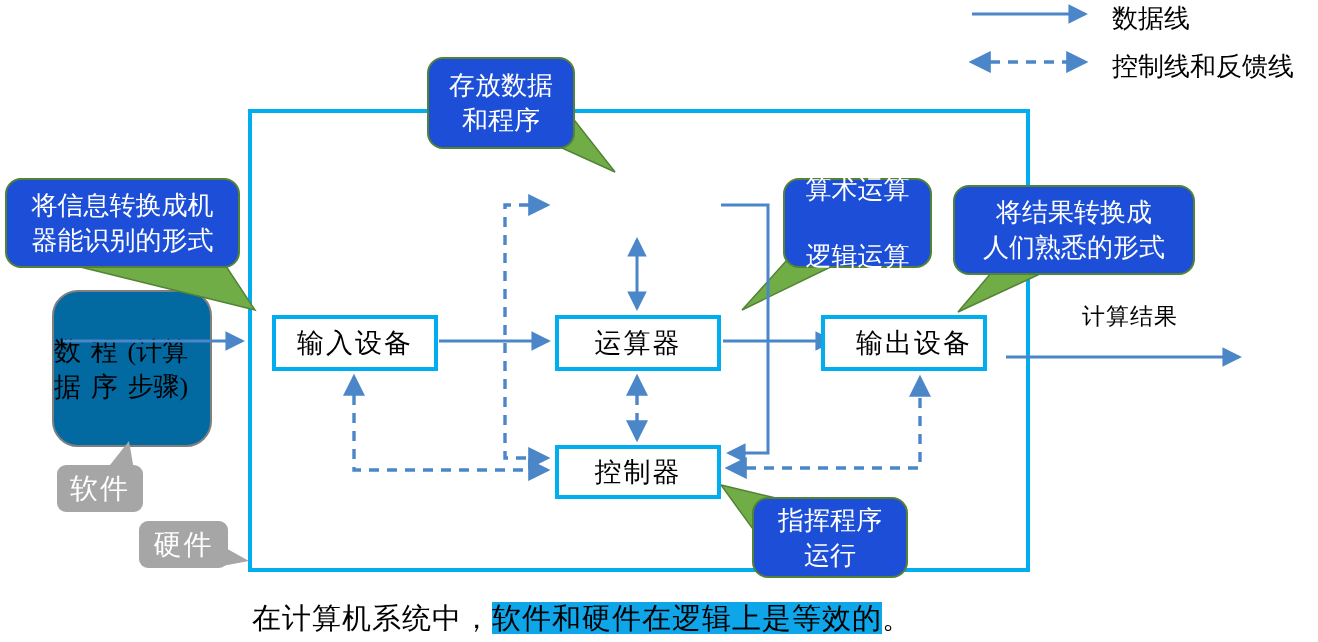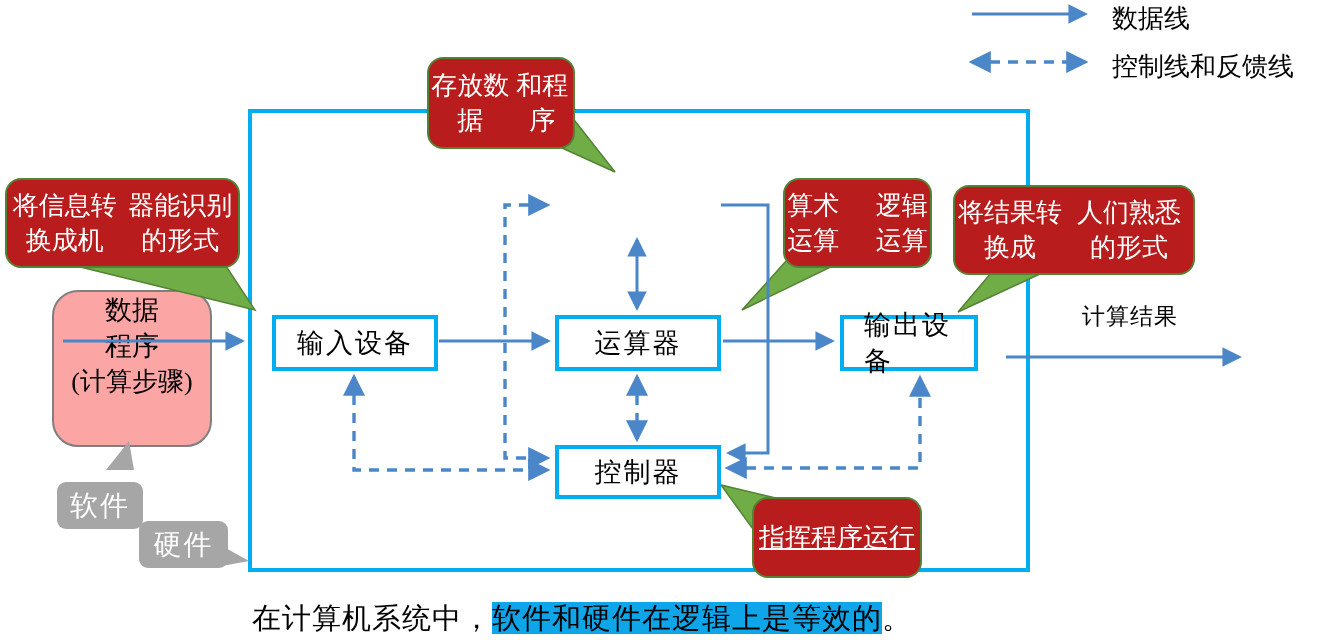--- a/index.html
+++ b/index.html
@@ -10,28 +10,28 @@
   svg.overlay{position:absolute;left:0;top:0;z-index:2;pointer-events:none;}
   
   
   .comp{
     position:absolute;z-index:3;background:#ffffff;border:4px solid #00AEEF;
     display:flex;align-items:center;justify-content:center;
     font-size:27px;color:#000;letter-spacing:2px;box-sizing:border-box;
   }
   
   .callout{
-    position:absolute;z-index:3;background:#b91c1c;border:2px solid #548235;border-radius:16px;
-    display:flex;flex-direction:row;align-items:center;justify-content:center;
+    position:absolute;z-index:3;background:#1d4ed8;border:2px solid #548235;border-radius:16px;
+    display:flex;flex-direction:column;align-items:center;justify-content:center;
     color:#ffffff;font-size:26px;line-height:35px;box-sizing:border-box;text-align:center;
   }
   
   .graybox{
-    position:absolute;z-index:1;background:#fca5a5;border:2px solid #7F7F7F;border-radius:26px;
-    display:flex;flex-direction:column;align-items:center;justify-content:flex-start;
+    position:absolute;z-index:1;background:#0369a1;border:2px solid #7F7F7F;border-radius:26px;
+    display:flex;flex-direction:row;align-items:center;justify-content:flex-start;
     color:#000;font-size:27px;box-sizing:border-box;
   }
   
   .tag{
     position:absolute;z-index:1;background:#A6A6A6;border-radius:9px;
     display:flex;align-items:center;justify-content:center;
     color:#ffffff;font-size:28px;box-sizing:border-box;letter-spacing:2px;
   }
   .plain{position:absolute;z-index:3;color:#000;white-space:nowrap;}
   .legend-label{font-size:26px;}
@@ -43,21 +43,21 @@
 <body>
 
 <div id="canvas">
 
   <div class="graybox" style="left:52px;top:290px;width:160px;height:157px;">
     <span>数据</span>
     <span>程序</span>
     <span style="font-size:26px;">(计算步骤)</span>
   </div>
 
-  <div class="tag" style="left:57px;top:465px;width:86px;height:47px;margin-top:17px;">
+  <div class="tag" style="left:57px;top:465px;width:86px;height:47px;">
     <span>软件</span>
   </div>
   <div class="tag" style="left:139px;top:521px;width:89px;height:47px;">
     <span>硬件</span>
   </div>
 
   <svg class="overlay" width="1318" height="642" viewBox="0 0 1318 642">
     <defs>
       <marker id="ar" viewBox="0 0 10 10" refX="8.5" refY="5" markerWidth="6.5" markerHeight="6.5" orient="auto-start-reverse">
         <path d="M0,0 L10,5 L0,10 Z" fill="#4A86C8"></path>
@@ -96,21 +96,21 @@
     <path d="M972,14 L1085,14" stroke="#4A86C8" stroke-width="3" fill="none" marker-end="url(#ar)"></path>
     <path d="M972,62 L1085,62" stroke="#4A86C8" stroke-width="3.4" fill="none" stroke-dasharray="10 8" marker-start="url(#ar)" marker-end="url(#ar)"></path>
   </svg>
 
   <div class="comp" style="left:272px;top:315px;width:166px;height:56px;">
     <span>输入设备</span>
   </div>
   <div class="comp" style="left:555px;top:315px;width:166px;height:56px;">
     <span>运算器</span>
   </div>
-  <div class="comp" style="left:840px;top:315px;width:138px;height:56px;padding-left:20px;">
+  <div class="comp" style="left:821px;top:315px;width:166px;height:56px;padding-left:20px;">
     <span>输出设备</span>
   </div>
   <div class="comp" style="left:555px;top:445px;width:166px;height:54px;">
     <span>控制器</span>
   </div>
 
   <div class="callout" style="left:427px;top:57px;width:148px;height:92px;">
     <span>存放数据</span>
     <span>和程序</span>
   </div>
@@ -119,21 +119,21 @@
     <span>器能识别的形式</span>
   </div>
   <div class="callout" style="left:783px;top:178px;width:149px;height:90px;gap:32px;">
     <span>算术运算</span>
     <span>逻辑运算</span>
   </div>
   <div class="callout" style="left:953px;top:185px;width:242px;height:90px;">
     <span>将结果转换成</span>
     <span>人们熟悉的形式</span>
   </div>
-  <div class="callout" style="left:752px;top:497px;width:170px;height:81px;text-decoration:underline;">
+  <div class="callout" style="left:752px;top:497px;width:156px;height:81px;">
     <span>指挥程序</span>
     <span>运行</span>
   </div>
 
   <div class="plain legend-label" style="left:1112px;top:1px;">数据线</div>
   <div class="plain legend-label" style="left:1112px;top:49px;">控制线和反馈线</div>
 
   <div class="plain result-label" style="left:1082px;top:301px;">计算结果</div>
 
   <div class="plain caption">

